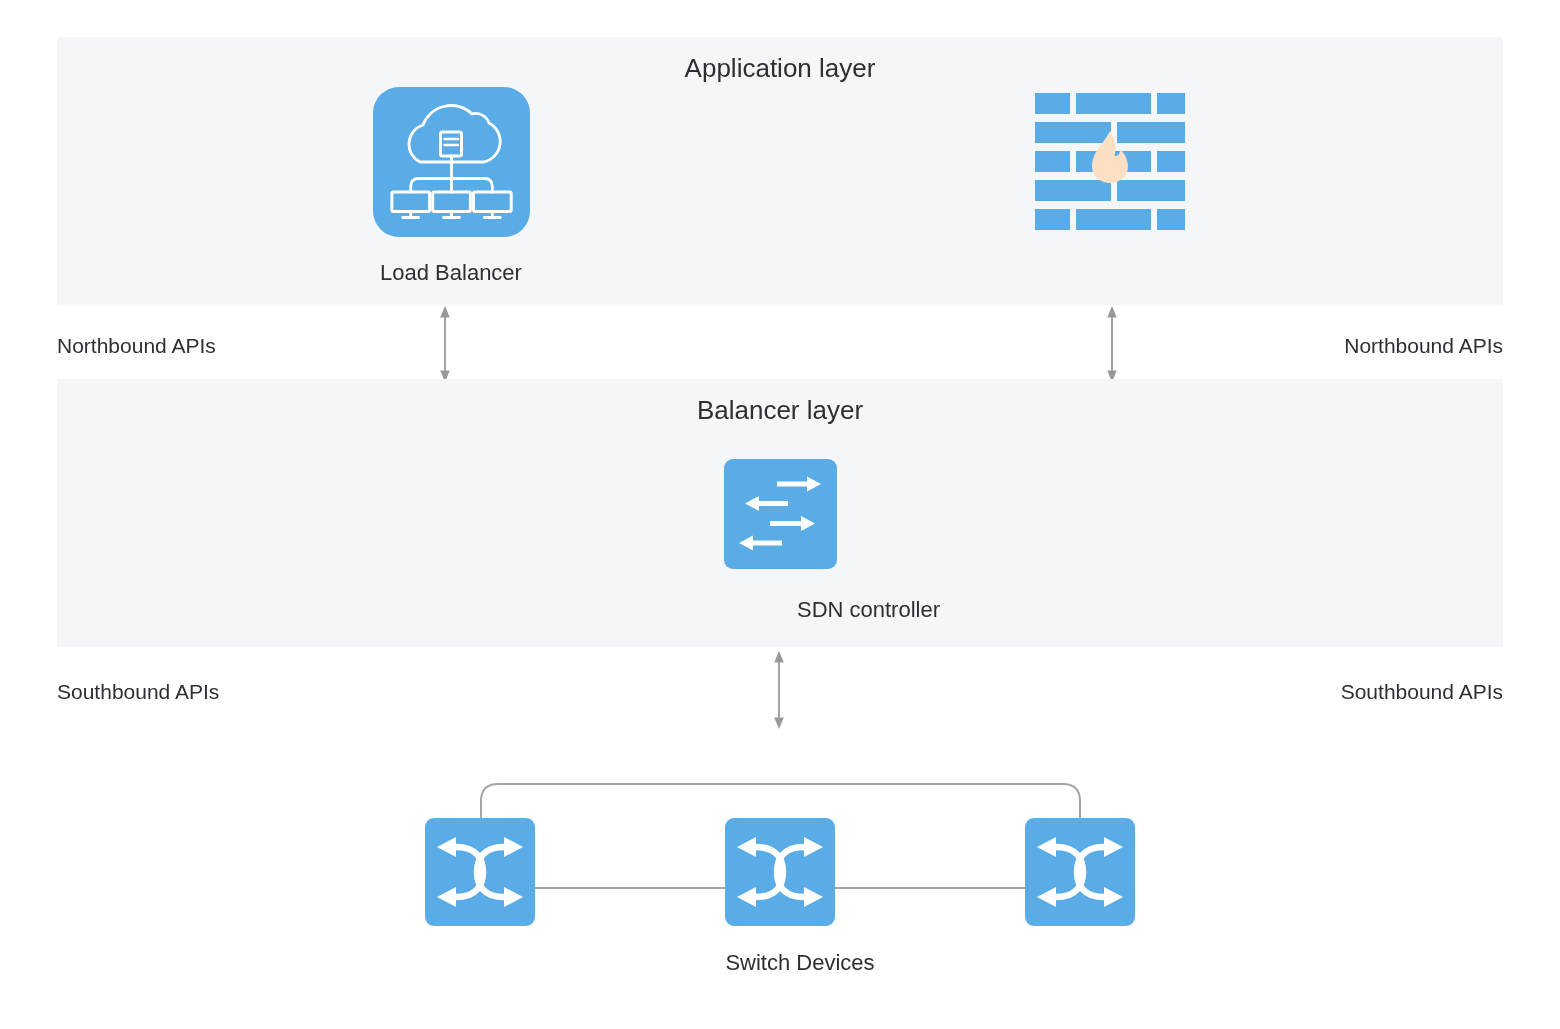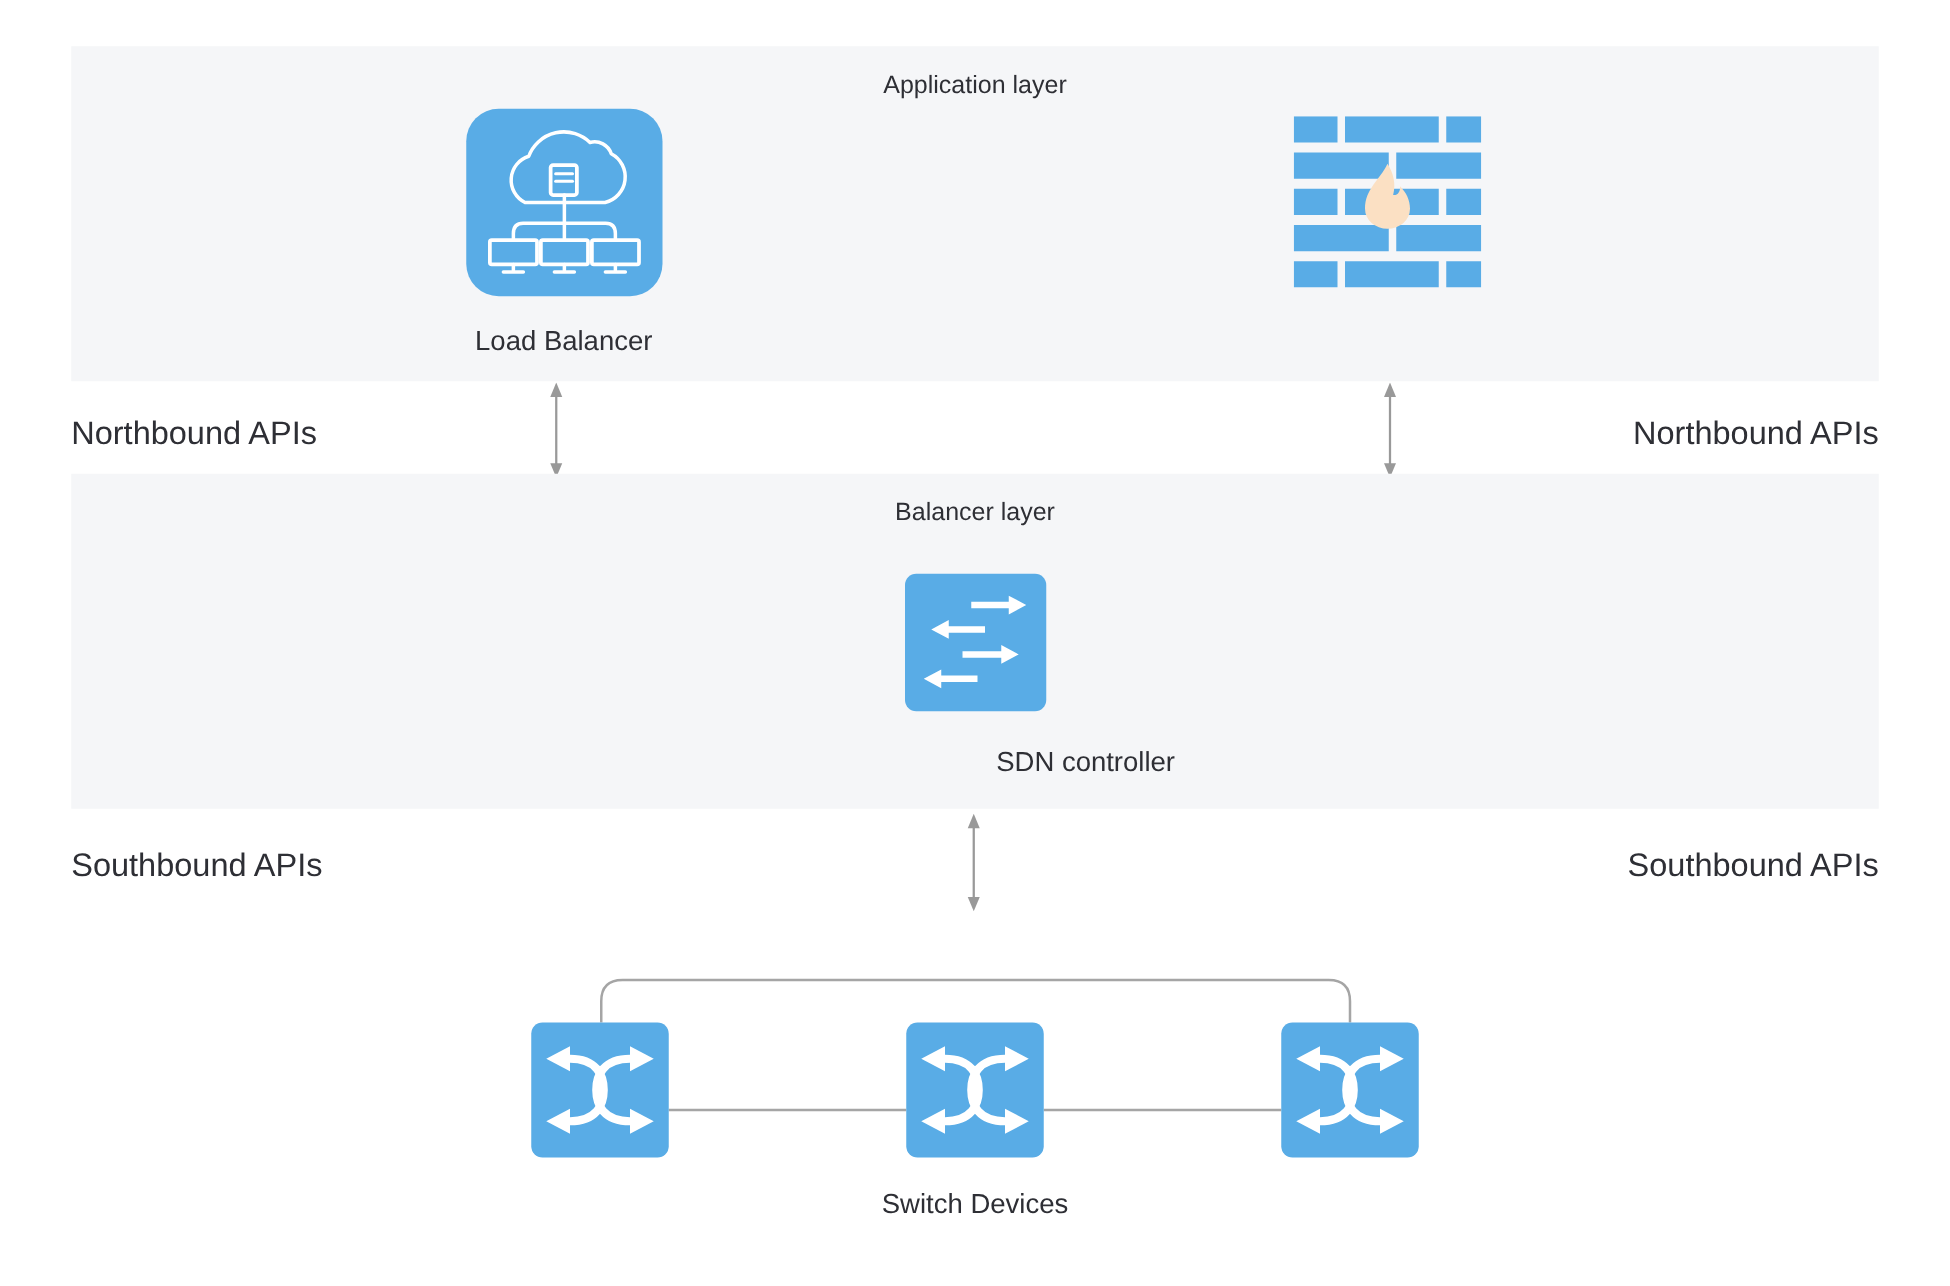--- a/index.html
+++ b/index.html
@@ -14,24 +14,24 @@
   html,body{background:#ffffff;}
   body{font-family:"Liberation Sans", sans-serif; color:var(--text);}
   .canvas{position:relative;width:1560px;height:1029px;background:#ffffff;overflow:hidden;}
 
   .panel{position:absolute;left:57px;width:1446px;height:268px;background:var(--panel-bg);}
   .panel-app{top:37px;}
   .panel-ctrl{top:379px;}
   .panel-infra{top:731px;}
 
   .layer-title{position:absolute;left:0;top:18px;width:100%;text-align:center;
-    font-size:20px;line-height:26px;color:var(--text);}
+    font-size:26px;line-height:26px;color:var(--text);}
 
   .node-label{position:absolute;width:320px;text-align:center;font-size:22px;line-height:26px;color:var(--text);}
-  .api-label{position:absolute;font-size:26px;line-height:24px;color:var(--text);white-space:nowrap;}
+  .api-label{position:absolute;font-size:21px;line-height:24px;color:var(--text);white-space:nowrap;}
 
   .icon-box{position:absolute;background:var(--icon-blue);}
   .lb-box{left:373px;top:87px;width:157px;height:150px;border-radius:26px;}
   .sdn-box{left:724px;top:459px;width:113px;height:110px;border-radius:9px;}
   .switch-box{top:818px;width:110px;height:108px;border-radius:9px;}
 
   .fw-box{position:absolute;left:1035px;top:93px;width:150px;height:137px;}
 
   svg{display:block;}
   .white-line{stroke:#ffffff;fill:none;stroke-linecap:round;stroke-linejoin:round;}
@@ -166,15 +166,15 @@
     <svg width="110" height="108" viewBox="0 0 110 108">
       <path class="white-line" stroke-width="6.5" stroke-linecap="butt" d="M31,29 C52,29 58,42 58,54 C58,66 52,79 31,79"></path>
       <path class="white-line" stroke-width="6.5" stroke-linecap="butt" d="M79,29 C58,29 52,42 52,54 C52,66 58,79 79,79"></path>
       <polygon class="white-fill" points="31,19 31,39 12,29"></polygon>
       <polygon class="white-fill" points="31,69 31,89 12,79"></polygon>
       <polygon class="white-fill" points="79,19 79,39 98,29"></polygon>
       <polygon class="white-fill" points="79,69 79,89 98,79"></polygon>
     </svg>
   </div>
 
-  <div class="node-label" style="left:620px;top:950px;text-align:center;">Switch Devices</div>
+  <div class="node-label" style="left:640px;top:950px;text-align:center;">Switch Devices</div>
 
 </div>
 
 </body></html>

